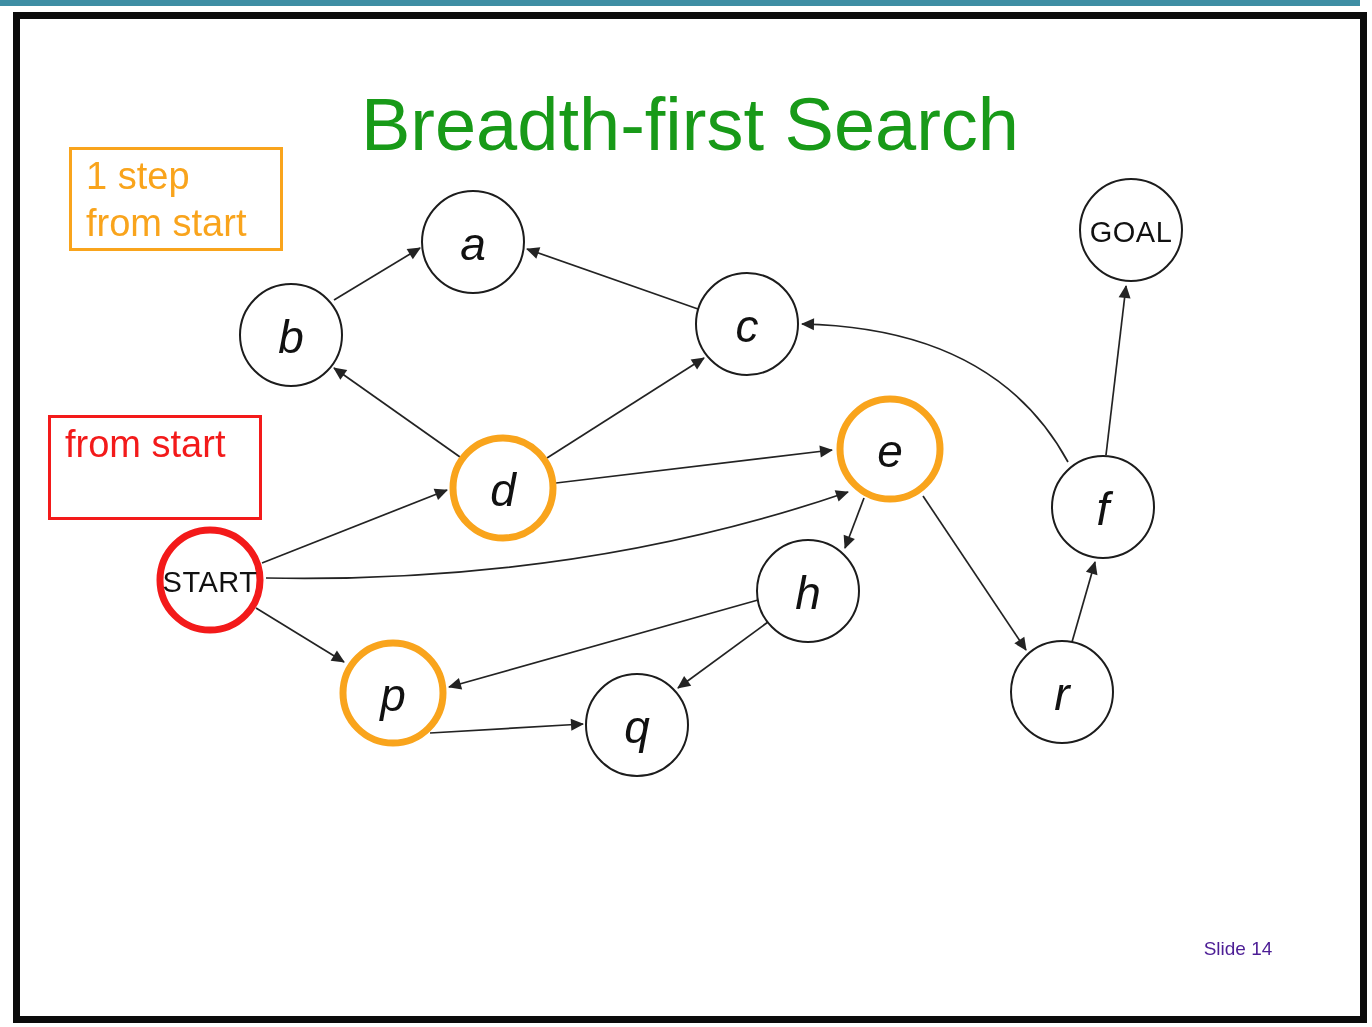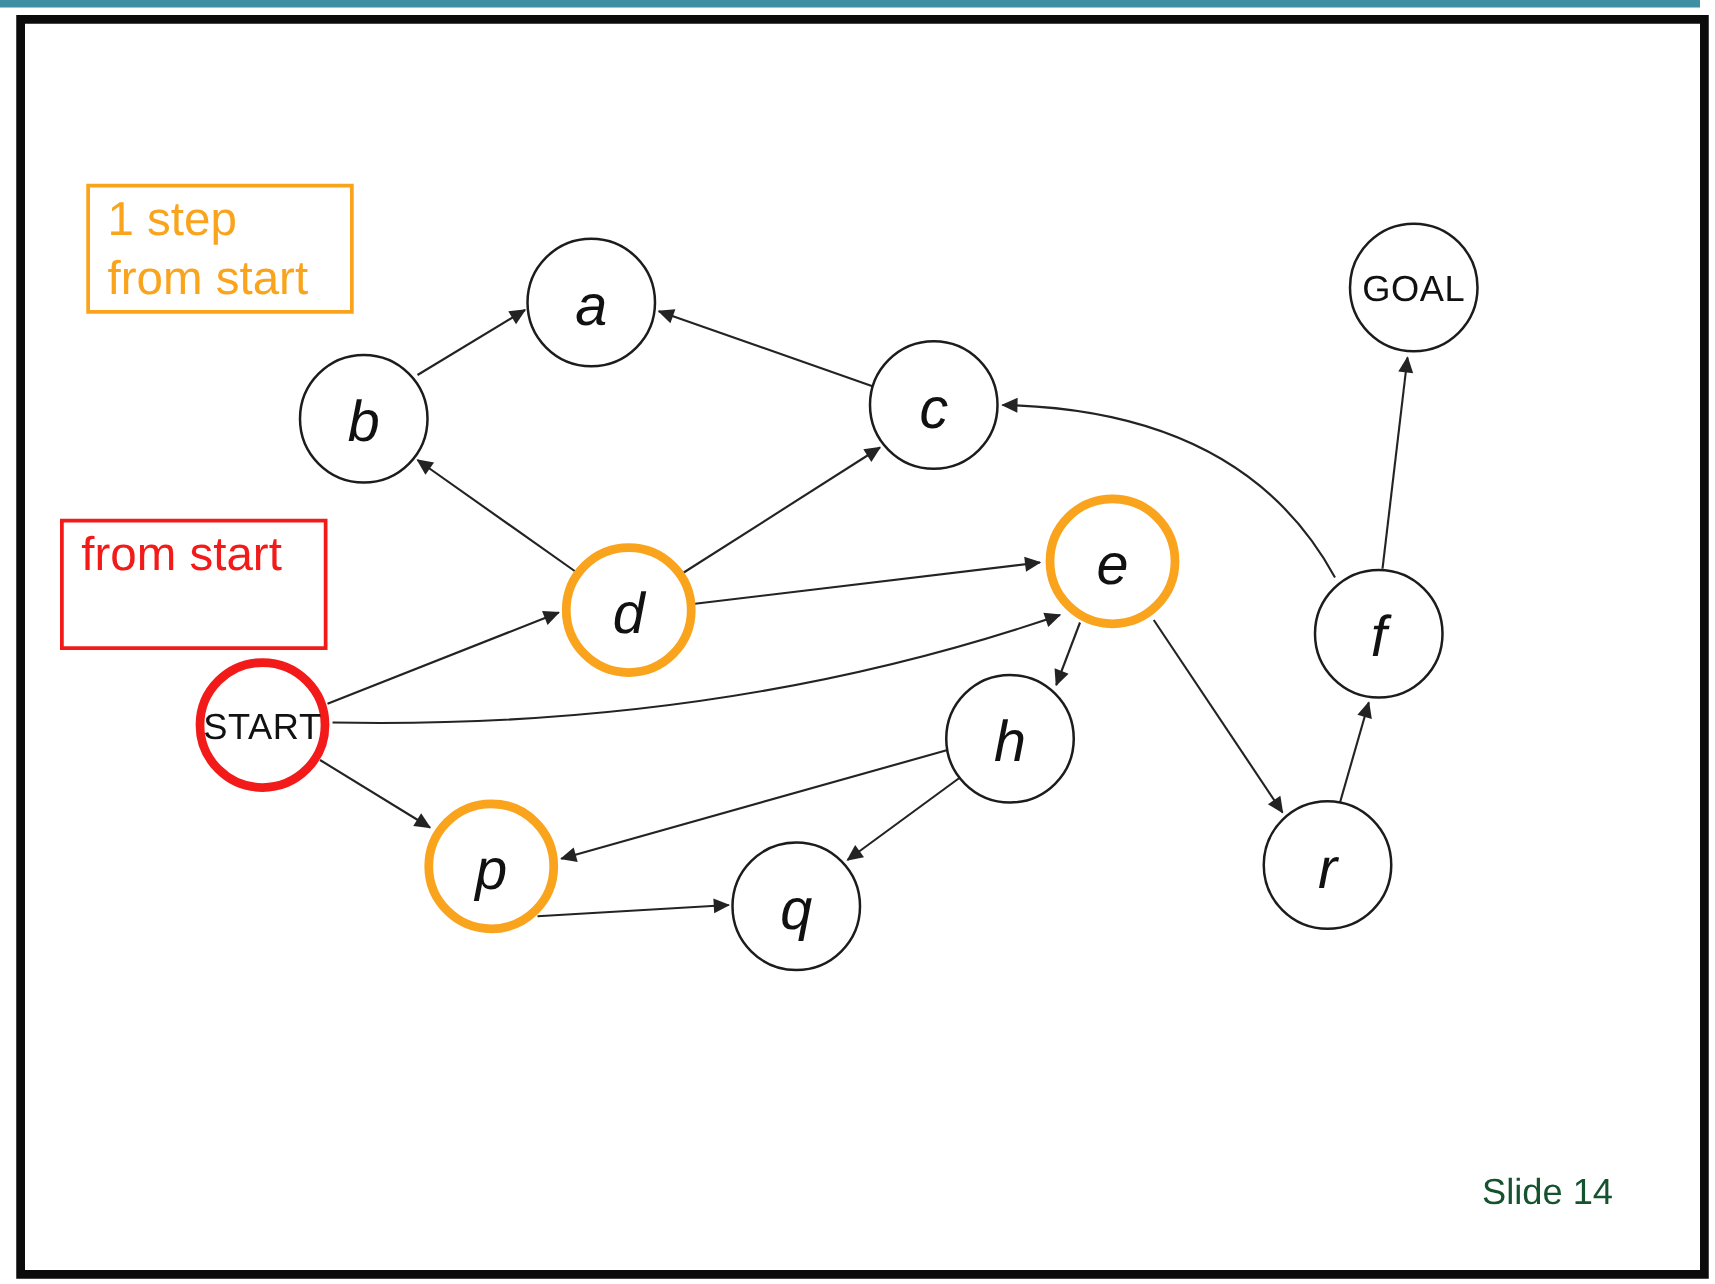--- a/index.html
+++ b/index.html
@@ -43,22 +43,22 @@
     background: #ffffff;
   }
   .anno-box .line { display: block; white-space: nowrap; }
   #anno-one-step { left: 69px; top: 147px; width: 214px; height: 104px; }
   #anno-zero-steps { left: 48px; top: 415px; width: 214px; height: 105px; }
   .slide-number {
     position: absolute;
     left: 1148px; top: 938px;
     width: 180px;
     text-align: center;
-    font-size: 29px;
-    color: #14532d;
+    font-size: 19px;
+    color: #4c1d95;
   }
   #graph-svg {
     position: absolute;
     left: 0; top: 0;
     width: 1372px;
     height: 1027px;
   }
   .edge { fill: none; stroke: #232323; stroke-width: 1.7px; }
   circle.node { fill: #ffffff; stroke: #1c1c1c; stroke-width: 2px; }
   circle.frontier { stroke-width: 7px; }
@@ -79,20 +79,21 @@
 </style>
 </head>
 <body>
 
 <div class="page">
 
   <div class="teal-bar" style="background: rgb(62, 142, 164);"></div>
 
   <div class="slide-frame"></div>
 
+  <div class="slide-title" style="color: rgb(24, 154, 24);">Breadth-first Search</div>
 
   <div class="anno-box" id="anno-one-step" style="border: 3px solid rgb(249, 164, 28); color: rgb(249, 164, 28);">
     <span class="line">1 step</span>
     <span class="line">from start</span>
   </div>
 
   <div class="anno-box" id="anno-zero-steps" style="border: 3px solid rgb(243, 26, 26); color: rgb(243, 26, 26);">
     <span class="line">from start</span>
   </div>
 

